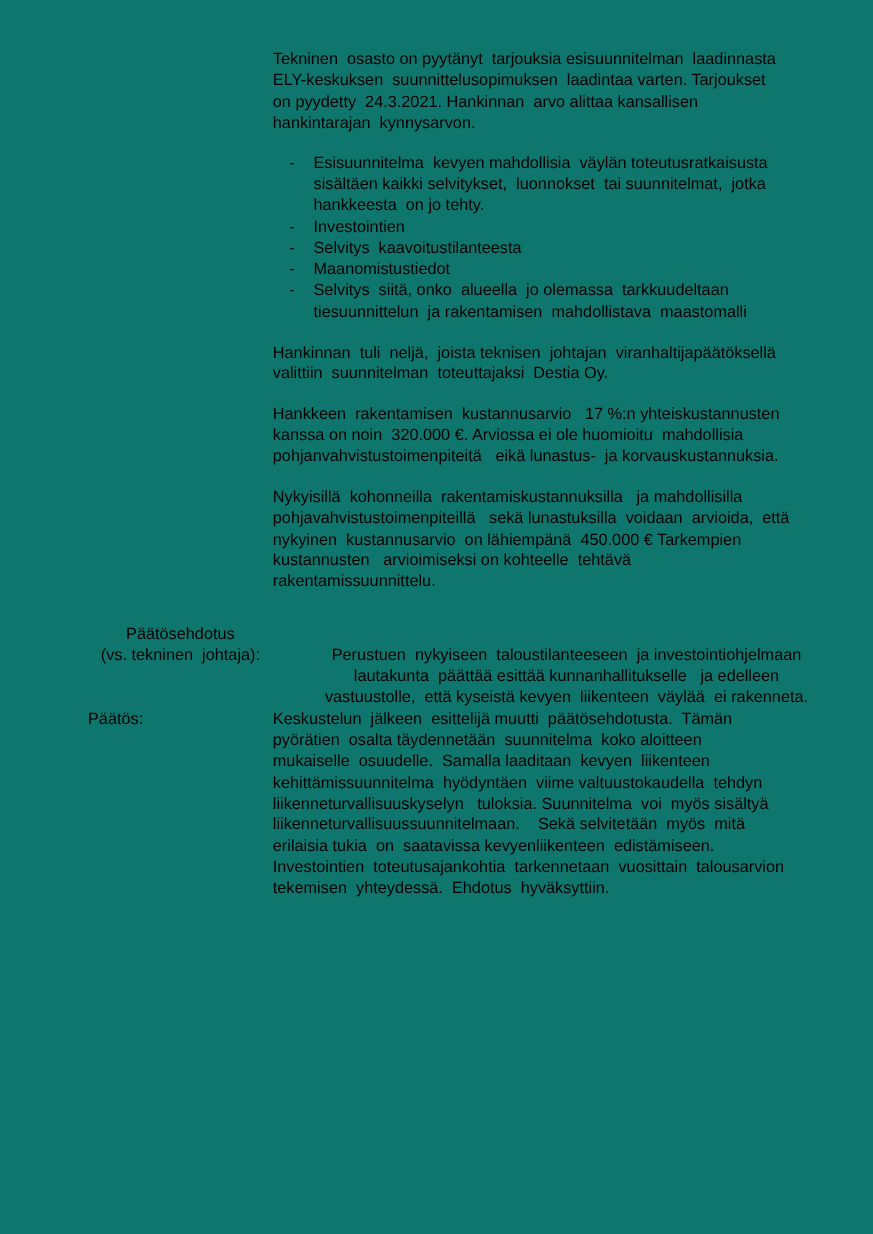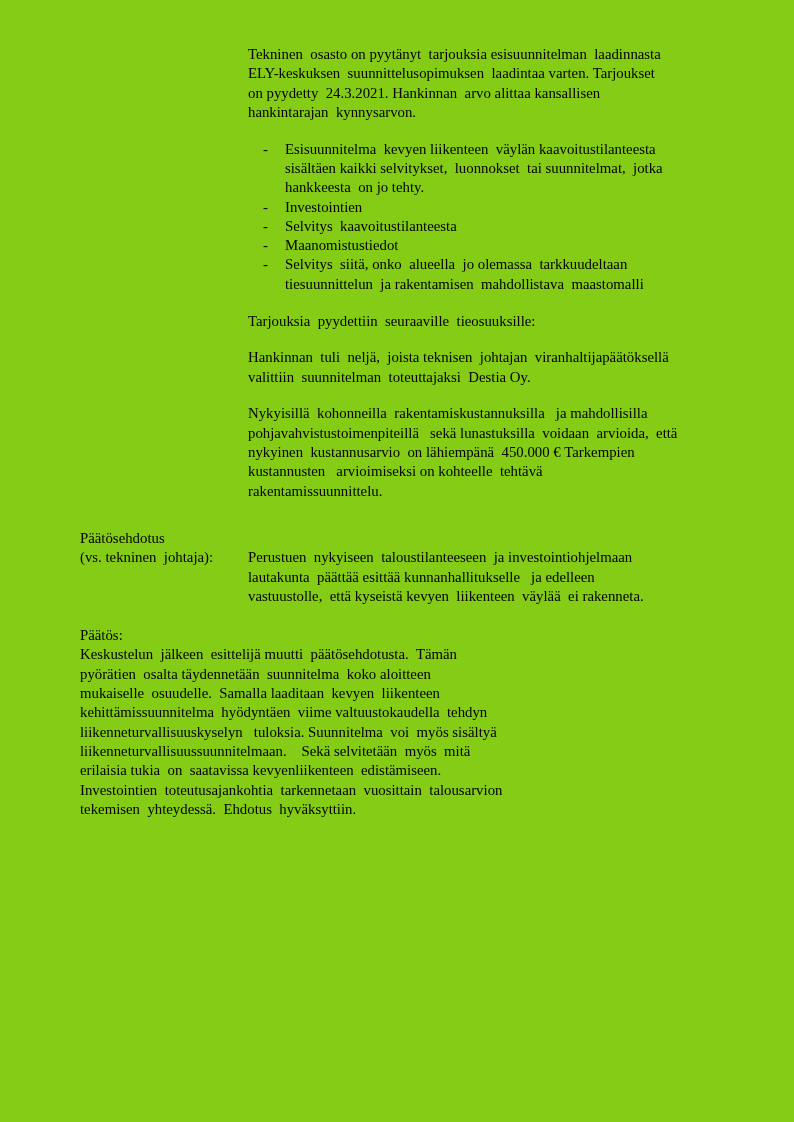--- a/index.html
+++ b/index.html
@@ -14,22 +14,21 @@
     font-size: 14.8px;
     line-height: 19.3px;
     color: #000000;
     overflow: hidden;
   }
   .page {
     box-sizing: border-box;
     width: 794px;
     height: 1122px;
     padding: 45px 12px 0 80px;
-    background: #84cc16;
-    font-family: Liberation Serif, serif;
+    background: #0f766e;
   }
   
   .t {
     white-space: pre-wrap;
   }
   
   .block {
     margin-left: 168px;
     margin-bottom: 17.5px;
   }
@@ -53,44 +52,43 @@
   }
   .row .label-col {
     width: 168px;
     flex: none;
   }
   .row .body-col {
     flex: 1;
   }
   .row-proposal {
     margin-top: 28px;
+    text-align: center;
   }
   .row-proposal .body-col {
     margin-top: 19.3px; 
   }
   .row-decision {
-    margin-top: 20px;
-    flex-direction: column;
   }
 </style>
 </head>
 <body>
 
 <div class="page">
 
   <div class="block t">Tekninen  osasto on pyytänyt  tarjouksia esisuunnitelman  laadinnasta
 ELY-keskuksen  suunnittelusopimuksen  laadintaa varten. Tarjoukset
 on pyydetty  24.3.2021. Hankinnan  arvo alittaa kansallisen
 hankintarajan  kynnysarvon.</div>
 
 
   <div class="bullet-list">
     <div class="bullet-item">
       <span class="dash">-</span>
-      <div class="t">Esisuunnitelma  kevyen liikenteen  väylän kaavoitustilanteesta
+      <div class="t">Esisuunnitelma  kevyen mahdollisia  väylän toteutusratkaisusta
 sisältäen kaikki selvitykset,  luonnokset  tai suunnitelmat,  jotka
 hankkeesta  on jo tehty.</div>
     </div>
     <div class="bullet-item">
       <span class="dash">-</span>
       <div class="t">Investointien</div>
     </div>
     <div class="bullet-item">
       <span class="dash">-</span>
       <div class="t">Selvitys  kaavoitustilanteesta</div>
@@ -100,27 +98,29 @@
       <div class="t">Maanomistustiedot</div>
     </div>
     <div class="bullet-item">
       <span class="dash">-</span>
       <div class="t">Selvitys  siitä, onko  alueella  jo olemassa  tarkkuudeltaan
 tiesuunnittelun  ja rakentamisen  mahdollistava  maastomalli</div>
     </div>
   </div>
 
 
-  <div class="block t">Tarjouksia  pyydettiin  seuraaville  tieosuuksille:</div>
 
 
   <div class="block t">Hankinnan  tuli  neljä,  joista teknisen  johtajan  viranhaltijapäätöksellä
 valittiin  suunnitelman  toteuttajaksi  Destia Oy.</div>
 
 
+  <div class="block t">Hankkeen  rakentamisen  kustannusarvio   17 %:n yhteiskustannusten
+kanssa on noin  320.000 €. Arviossa ei ole huomioitu  mahdollisia
+pohjanvahvistustoimenpiteitä   eikä lunastus-  ja korvauskustannuksia.</div>
 
   <div class="block t">Nykyisillä  kohonneilla  rakentamiskustannuksilla   ja mahdollisilla
 pohjavahvistustoimenpiteillä   sekä lunastuksilla  voidaan  arvioida,  että
 nykyinen  kustannusarvio  on lähiempänä  450.000 € Tarkempien
 kustannusten   arvioimiseksi on kohteelle  tehtävä
 rakentamissuunnittelu.</div>
 
   <div class="row row-proposal">
     <div class="label-col">
       <div class="t">Päätösehdotus</div>

